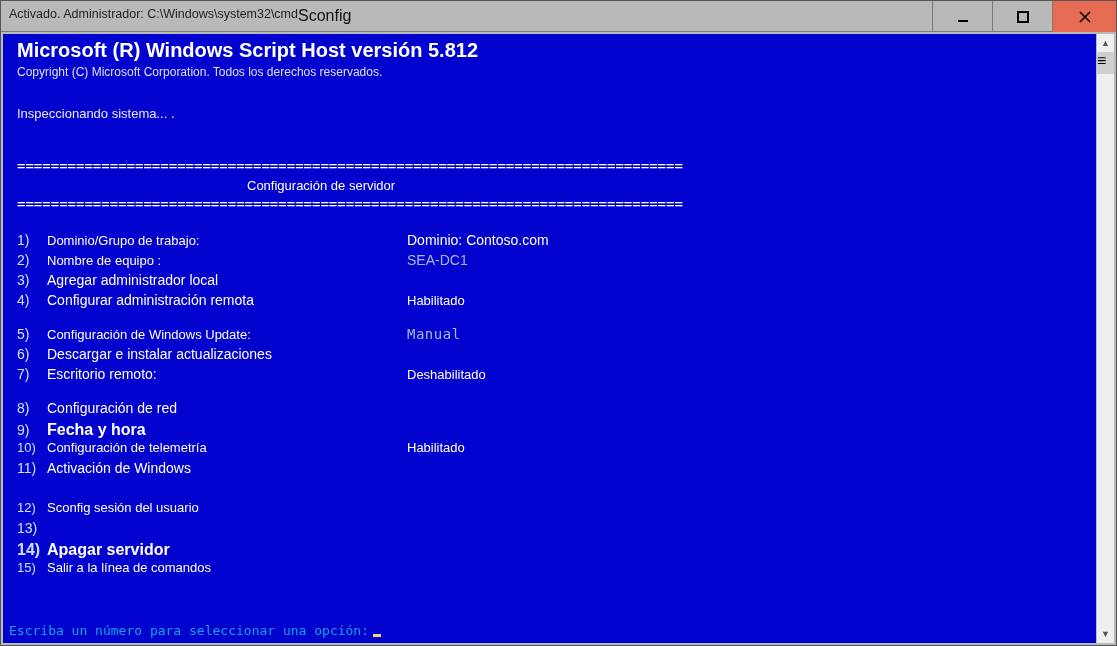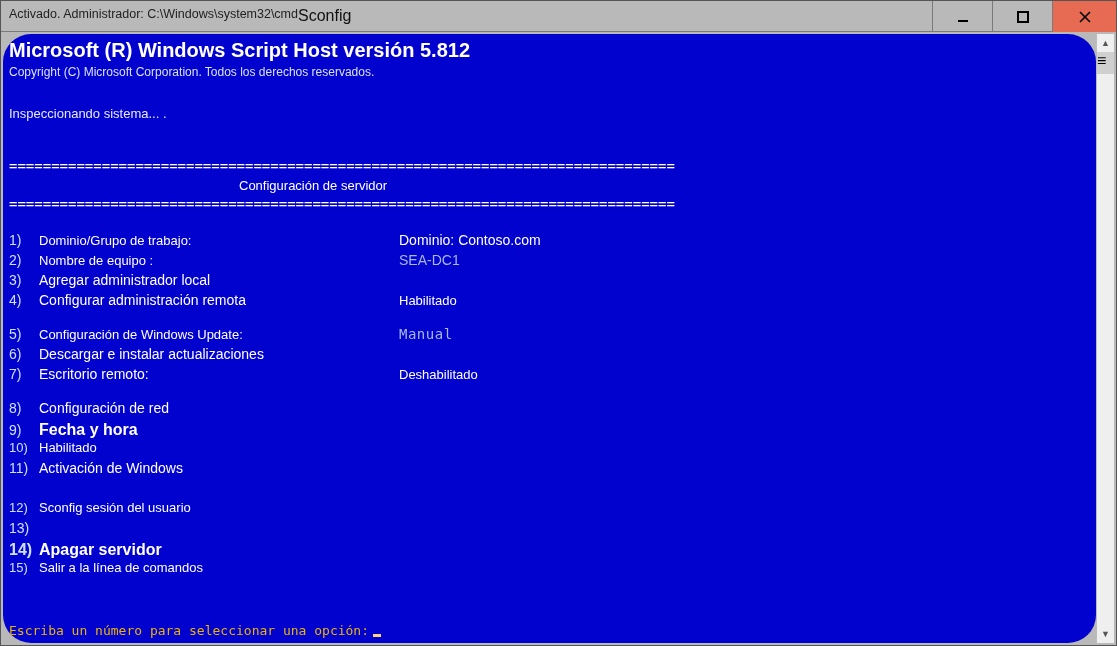--- a/index.html
+++ b/index.html
@@ -64,25 +64,24 @@
     display: flex;
     background: #b9b9b9;
     padding: 2px;
   }
   .console {
     flex: 1;
     background: #0202cf;
     color: #fff;
     font-family: "Segoe UI", Tahoma, sans-serif;
     font-size: 14px;
-    padding: 4px 6px 2px 6px;
+    padding: 4px 6px 2px 14px;
     position: relative;
     overflow: hidden;
     line-height: 1.25;
-    border-radius: 28px;
   }
   .hdr1 {
     font-size: 20px;
     font-weight: 600;
     color: #fff;
   }
   .hdr2 {
     font-size: 12px;
     color: #d9e0ff;
     margin-top: 2px;
@@ -137,21 +136,21 @@
   .gap { height: 14px; }
   .gap2 { height: 20px; }
   .bold { font-weight: 600; font-size: 16px; }
   .tight { font-size: 13px; }
   .prompt {
     position: absolute;
     bottom: 4px;
     left: 6px;
     font-family: Consolas, monospace;
     font-size: 13px;
-    color: #eab308;
+    color: #0ea5e9;
     display: flex;
     align-items: center;
   }
   .cursor {
     display: inline-block;
     width: 8px;
     height: 3px;
     background: #ffd37a;
     margin-left: 4px;
     margin-top: 10px;
@@ -269,20 +268,21 @@
           <span class="label">Configuración de red</span>
           <span class="value"></span>
         </div>
         <div class="row">
           <span class="num">9)</span>
           <span class="label bold">Fecha y hora</span>
           <span class="value"></span>
         </div>
         <div class="row">
           <span class="num tight">10)</span>
+          <span class="label tight">Configuración de telemetría</span>
           <span class="value small">Habilitado</span>
         </div>
         <div class="row">
           <span class="num">11)</span>
           <span class="label">Activación de Windows</span>
           <span class="value"></span>
         </div>
       </div>
 
       <div class="gap2"></div>

